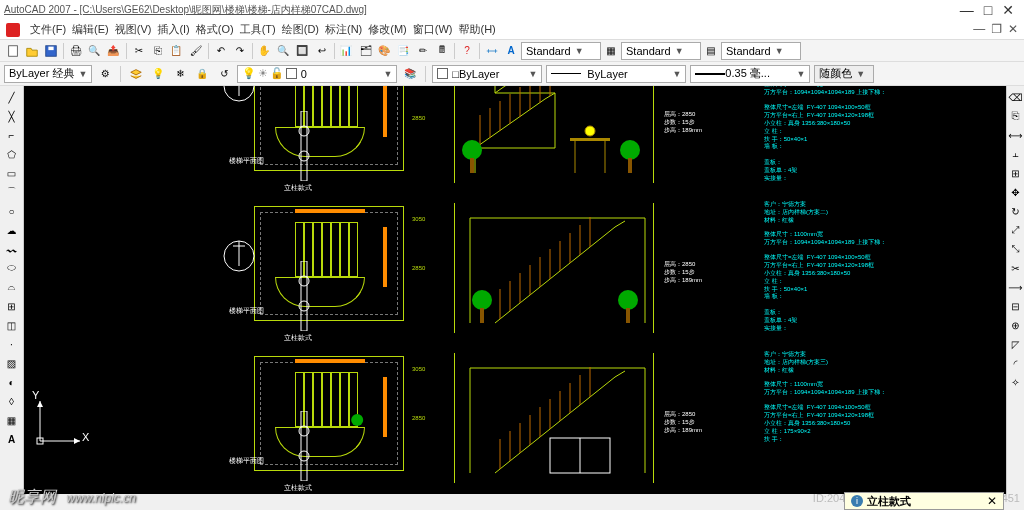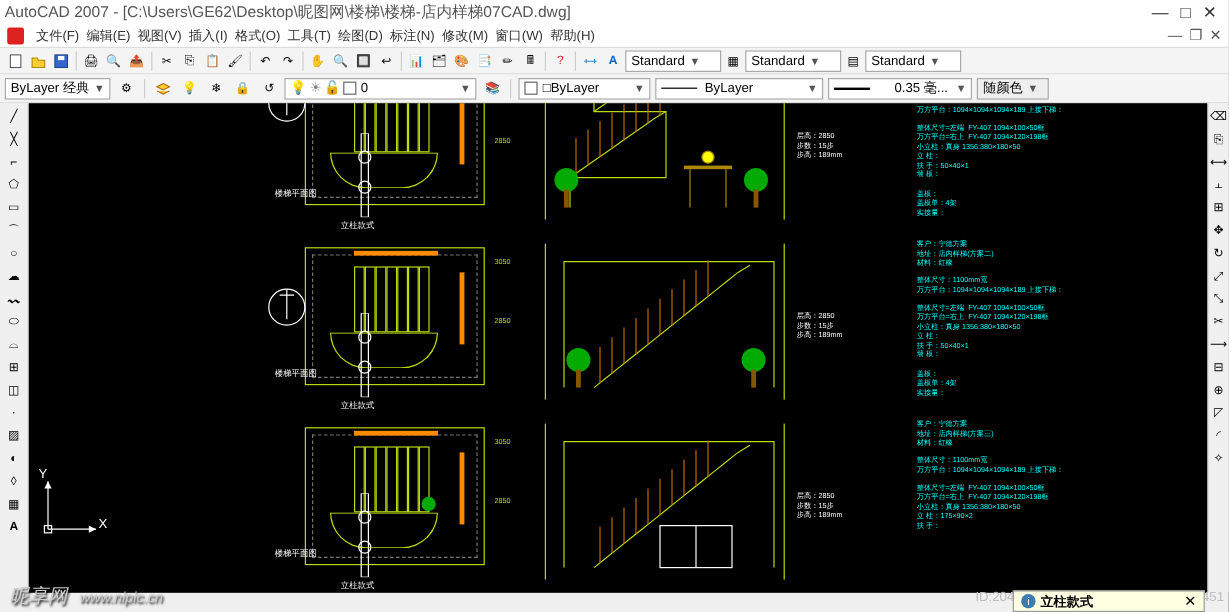--- a/index.html
+++ b/index.html
@@ -14,21 +14,21 @@
   color: #000;
 }
 .title-bar {
   background: #fff;
   height: 20px;
   display: flex;
   align-items: center;
   padding: 0 4px;
   justify-content: space-between;
 }
-.title-text { font-size: 13px; color: #555; }
+.title-text { font-size: 10px; color: #555; text-decoration: underline; }
 .window-controls { display: flex; gap: 10px; padding-right: 6px; }
 .window-controls span { font-size: 14px; color: #333; cursor: pointer; }
 .menu-bar {
   background: #fff;
   height: 20px;
   display: flex;
   align-items: center;
   padding: 0 6px;
   gap: 6px;
   border-bottom: 1px solid #ddd;
@@ -312,21 +312,21 @@
     <span>ByLayer</span>
     <span class="chev" style="margin-left:auto">▼</span>
   </span>
   <span class="layer-select" style="min-width:140px">
     <span style="border-bottom:1px solid #000;width:30px;margin-right:6px"></span>
     <span>ByLayer</span>
     <span class="chev" style="margin-left:auto">▼</span>
   </span>
   <span class="layer-select" style="min-width:120px">
     <span class="lw-line"></span>
-    <span style="margin-left:20px">0.35 毫...</span>
+    <span style="margin-left:0">0.35 毫...</span>
     <span class="chev" style="margin-left:auto">▼</span>
   </span>
   <span class="ws-select" style="min-width:60px;background:#eee">
     <span>随颜色</span>
     <span class="chev">▼</span>
   </span>
 </div>
 
 <div class="left-toolbar">
   <span class="vt-btn">╱</span>

